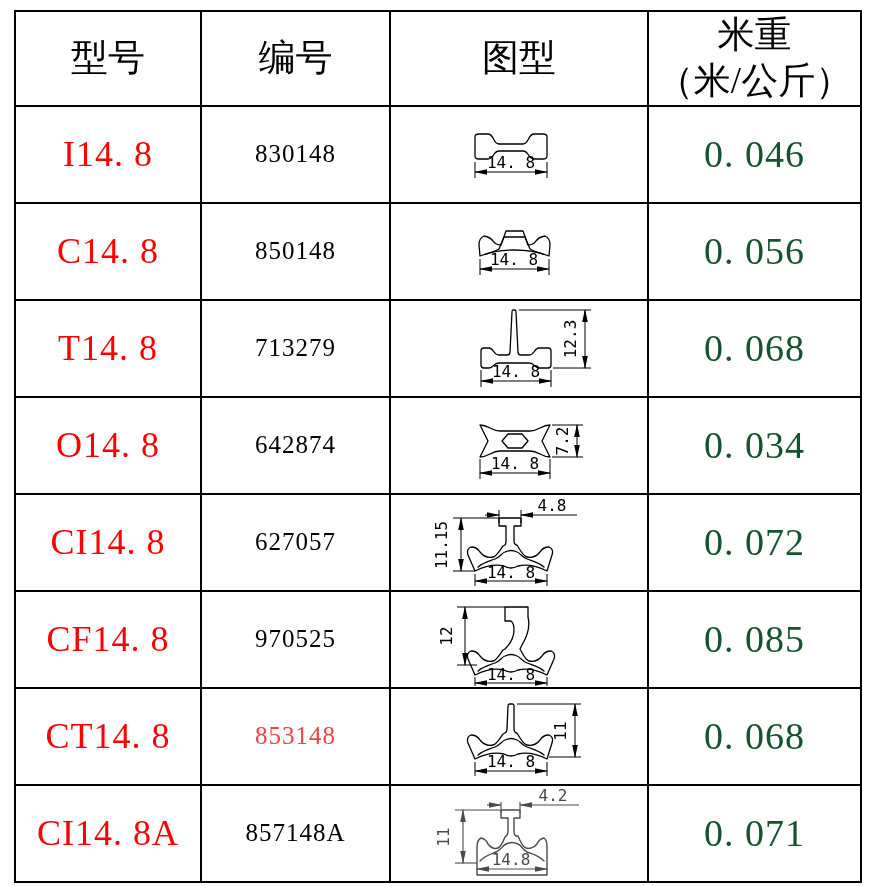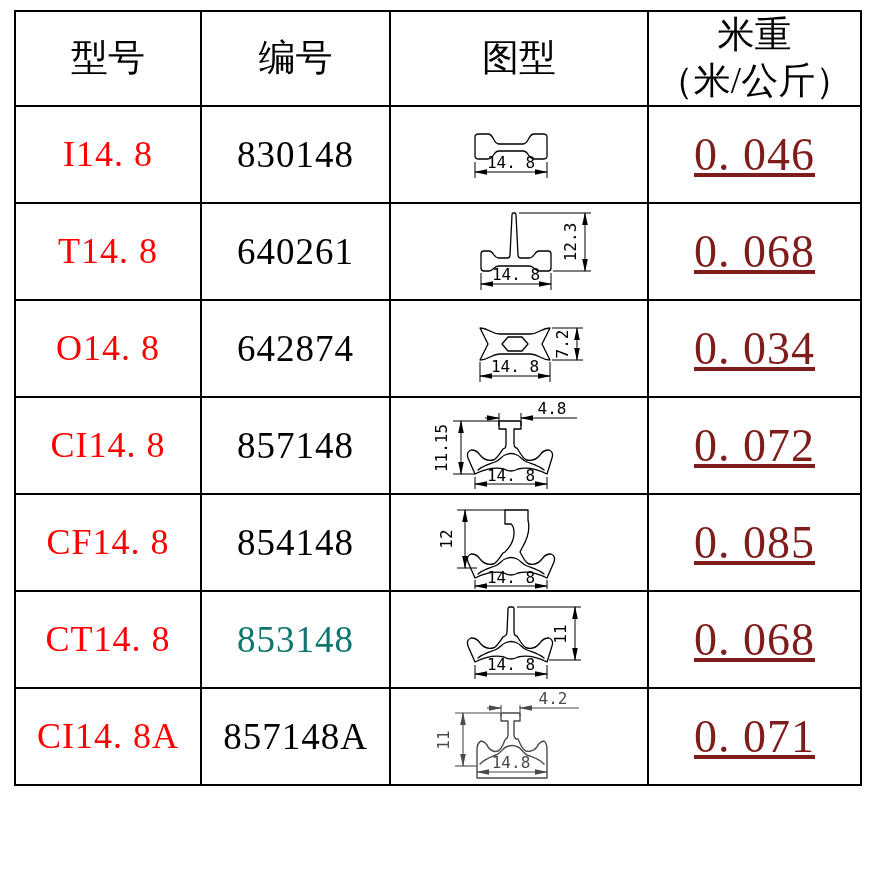--- a/index.html
+++ b/index.html
@@ -3,23 +3,23 @@
 <meta charset="utf-8">
 <style>
   html,body{margin:0;padding:0;background:#fff;}
   body{width:873px;height:886px;position:relative;font-family:"Liberation Serif","DejaVu Serif",serif;}
   table.spec{position:absolute;left:14px;top:10px;border-collapse:collapse;table-layout:fixed;}
   .spec td,.spec th{border:2.5px solid #000;text-align:center;vertical-align:middle;padding:0;overflow:hidden;}
   .spec thead tr{height:76px;}
   .spec tbody tr{height:95px;}
   th{font-weight:normal;font-size:37px;color:#000;line-height:1.25;}
   td.model{font-size:36px;color:#ff0000;letter-spacing:1px;margin-top:14px;}
-  td.code{font-size:37px;color:#000;letter-spacing:1px;}
-  td.code.redcode{color:#0f766e;}
-  td.weight{font-size:46px;color:#7f1d1d;letter-spacing:1px;text-decoration:underline;}
+  td.code{font-size:25px;color:#000;letter-spacing:1px;}
+  td.code.redcode{color:#ef4444;}
+  td.weight{font-size:38px;color:#14532d;letter-spacing:1px;}
   td.diagram{position:relative;}
   td.diagram svg{display:block;}
   .p{fill:none;stroke:#000;stroke-width:1.3;stroke-linejoin:round;stroke-linecap:round;}
   .d{fill:none;stroke:#000;stroke-width:1;}
   .pg{fill:none;stroke:#4a4a4a;stroke-width:1.4;stroke-linejoin:round;stroke-linecap:round;}
   .dg{fill:none;stroke:#4a4a4a;stroke-width:1.1;}
   .dim{font-family:"DejaVu Sans Mono","Liberation Mono",monospace;font-size:16px;fill:#000;}
   .dimg{font-family:"DejaVu Sans Mono","Liberation Mono",monospace;font-size:16px;fill:#4a4a4a;}
   .hidden-defs{position:absolute;width:0;height:0;overflow:hidden;}
 </style>
@@ -71,24 +71,39 @@
           <path class="p" d="M88,27 L97,27 C103,27 102,37 108,37 L132,37 C138,37 137,27 143,27 L152,27 Q156,27 156,30 L156,49 Q156,52 152,52 L143,52 C137,52 138,44 132,44 L108,44 C102,44 103,52 97,52 L88,52 Q84,52 84,49 L84,30 Q84,27 88,27 Z"></path>
           <line class="d" x1="84" y1="55" x2="84" y2="71"></line>
             <line class="d" x1="156" y1="55" x2="156" y2="71"></line>
           <line class="d" x1="84" y1="65" x2="156" y2="65" marker-start="url(#mS)" marker-end="url(#mE)"></line>
           <text class="dim" x="120" y="61" text-anchor="middle">14. 8</text>
         </svg>
       </td>
       <td class="weight">0. 046</td>
     </tr>
 
+    <tr>
+      <td class="model">C14. 8</td>
+      <td class="code">850148</td>
+      <td class="diagram">
+        <svg width="256" height="95" viewBox="0 0 256 95">
+          <path class="p" d="M89,52 L88,41 Q88,34 93,32 Q99,33 102,37 C104,40 107,41 110,41 L115,27 L132,27 L137,41 C140,41 143,40 145,37 Q148,33 154,32 Q159,34 159,41 L158,52 C148,48 138,46 123,46 C109,46 99,48 89,52 Z"></path>
+          <path class="p" d="M95,50 C101,48 105,47 108,45 L113,33 L134,33 L139,45 C142,47 146,48 152,50"></path>
+          <line class="d" x1="89" y1="55" x2="89" y2="71"></line>
+            <line class="d" x1="158" y1="55" x2="158" y2="71"></line>
+          <line class="d" x1="89" y1="65" x2="158" y2="65" marker-start="url(#mS)" marker-end="url(#mE)"></line>
+          <text class="dim" x="123" y="61" text-anchor="middle">14. 8</text>
+        </svg>
+      </td>
+      <td class="weight">0. 056</td>
+    </tr>
 
     <tr>
       <td class="model">T14. 8</td>
-      <td class="code">640261</td>
+      <td class="code">713279</td>
       <td class="diagram">
         <svg width="256" height="95" viewBox="0 0 256 95">
           <path class="p" d="M93,47 L98,47 C103,47 102,54 108,54 L116,54 Q119,54 119,51 L121,11 Q121,9 122,9 L124,9 Q125,9 125,11 L127,51 Q127,54 130,54 L138,54 C144,54 143,47 148,47 L157,47 Q160,47 160,50 L160,64 Q160,67 157,67 L148,67 C143,67 144,62 138,62 L108,62 C102,62 103,67 98,67 L93,67 Q90,67 90,64 L90,50 Q90,47 93,47 Z"></path>
           <line class="d" x1="128" y1="9" x2="200" y2="9"></line>
             <line class="d" x1="162" y1="67" x2="200" y2="67"></line>
           <line class="d" x1="194" y1="9" x2="194" y2="67" marker-start="url(#mS)" marker-end="url(#mE)"></line>
           <text class="dim" x="185" y="38" text-anchor="middle" transform="rotate(-90 185,38)">12.3</text>
           <line class="d" x1="90" y1="69" x2="90" y2="86"></line>
             <line class="d" x1="160" y1="69" x2="160" y2="86"></line>
           <line class="d" x1="90" y1="80" x2="160" y2="80" marker-start="url(#mS)" marker-end="url(#mE)"></line>
@@ -113,21 +128,21 @@
             <line class="d" x1="159" y1="61" x2="159" y2="81"></line>
           <line class="d" x1="89" y1="75" x2="159" y2="75" marker-start="url(#mS)" marker-end="url(#mE)"></line>
           <text class="dim" x="124" y="71" text-anchor="middle">14. 8</text>
         </svg>
       </td>
       <td class="weight">0. 034</td>
     </tr>
 
     <tr>
       <td class="model">CI14. 8</td>
-      <td class="code">857148</td>
+      <td class="code">627057</td>
       <td class="diagram">
         <svg width="256" height="95" viewBox="0 0 256 95">
           <path class="p" d="M84,76 L77,60 Q75,54 80,52 Q86,52 89,57 C93,62 98,63 102,62 C106,61 109,55 112,51 L114,50 Q115,49 115,46 L115,31 L108,31 L108,24 Q108,23 109,23 L129,23 Q130,23 130,24 L130,31 L123,31 L123,46 Q123,49 125,50 L126,50 C129,55 132,61 136,62 C140,63 145,62 149,57 Q152,52 158,52 Q163,54 161,60 L156,76 C146,71 135,69 127,71 Q120,75 113,71 C105,69 94,71 84,76 Z"></path>
           <path class="p" d="M87,72 C93,67 99,66 104,64 C109,62 111,58 114,57 Q120,54 126,57 C129,58 131,62 136,64 C141,66 147,67 153,72"></path>
           <line class="d" x1="62" y1="23" x2="108" y2="23"></line>
             <line class="d" x1="62" y1="76" x2="84" y2="76"></line>
           <line class="d" x1="70" y1="23" x2="70" y2="76" marker-start="url(#mS)" marker-end="url(#mE)"></line>
           <text class="dim" x="56" y="50" text-anchor="middle" transform="rotate(-90 56,50)">11.15</text>
           <line class="d" x1="108" y1="15" x2="108" y2="28"></line>
             <line class="d" x1="130" y1="15" x2="130" y2="28"></line>
@@ -138,21 +153,21 @@
             <line class="d" x1="156" y1="79" x2="156" y2="91"></line>
           <line class="d" x1="84" y1="86" x2="156" y2="86" marker-start="url(#mS)" marker-end="url(#mE)"></line>
           <text class="dim" x="120" y="83" text-anchor="middle">14. 8</text>
         </svg>
       </td>
       <td class="weight">0. 072</td>
     </tr>
 
     <tr>
       <td class="model">CF14. 8</td>
-      <td class="code">854148</td>
+      <td class="code">970525</td>
       <td class="diagram">
         <svg width="256" height="95" viewBox="0 0 256 95">
           <path class="p" d="M84,83 L77,67 Q75,61 80,59 Q86,59 89,64 C93,69 98,70 102,69 C106,68 109,62 112,58 L114,57 C118,53 123,46 123,38 Q123,31 120,29 L114,29 L114,15 L137,15 L137,25 C139,33 137,43 131,53 L129,57 C132,62 134,68 138,69 C142,70 147,69 151,64 Q154,59 160,59 Q165,61 163,67 L156,83 C146,78 135,76 127,78 Q120,82 113,78 C105,76 94,78 84,83 Z"></path>
           <path class="p" d="M87,79 C93,74 99,73 104,71 C109,69 111,65 114,64 Q120,61 126,64 C129,65 131,69 136,71 C141,73 147,74 153,79"></path>
           <line class="d" x1="66" y1="15" x2="114" y2="15"></line>
             <line class="d" x1="66" y1="73" x2="86" y2="73"></line>
           <line class="d" x1="74" y1="15" x2="74" y2="73" marker-start="url(#mS)" marker-end="url(#mE)"></line>
           <text class="dim" x="61" y="44" text-anchor="middle" transform="rotate(-90 61,44)">12</text>
           <line class="d" x1="84" y1="85" x2="84" y2="94"></line>
             <line class="d" x1="156" y1="85" x2="156" y2="94"></line>

